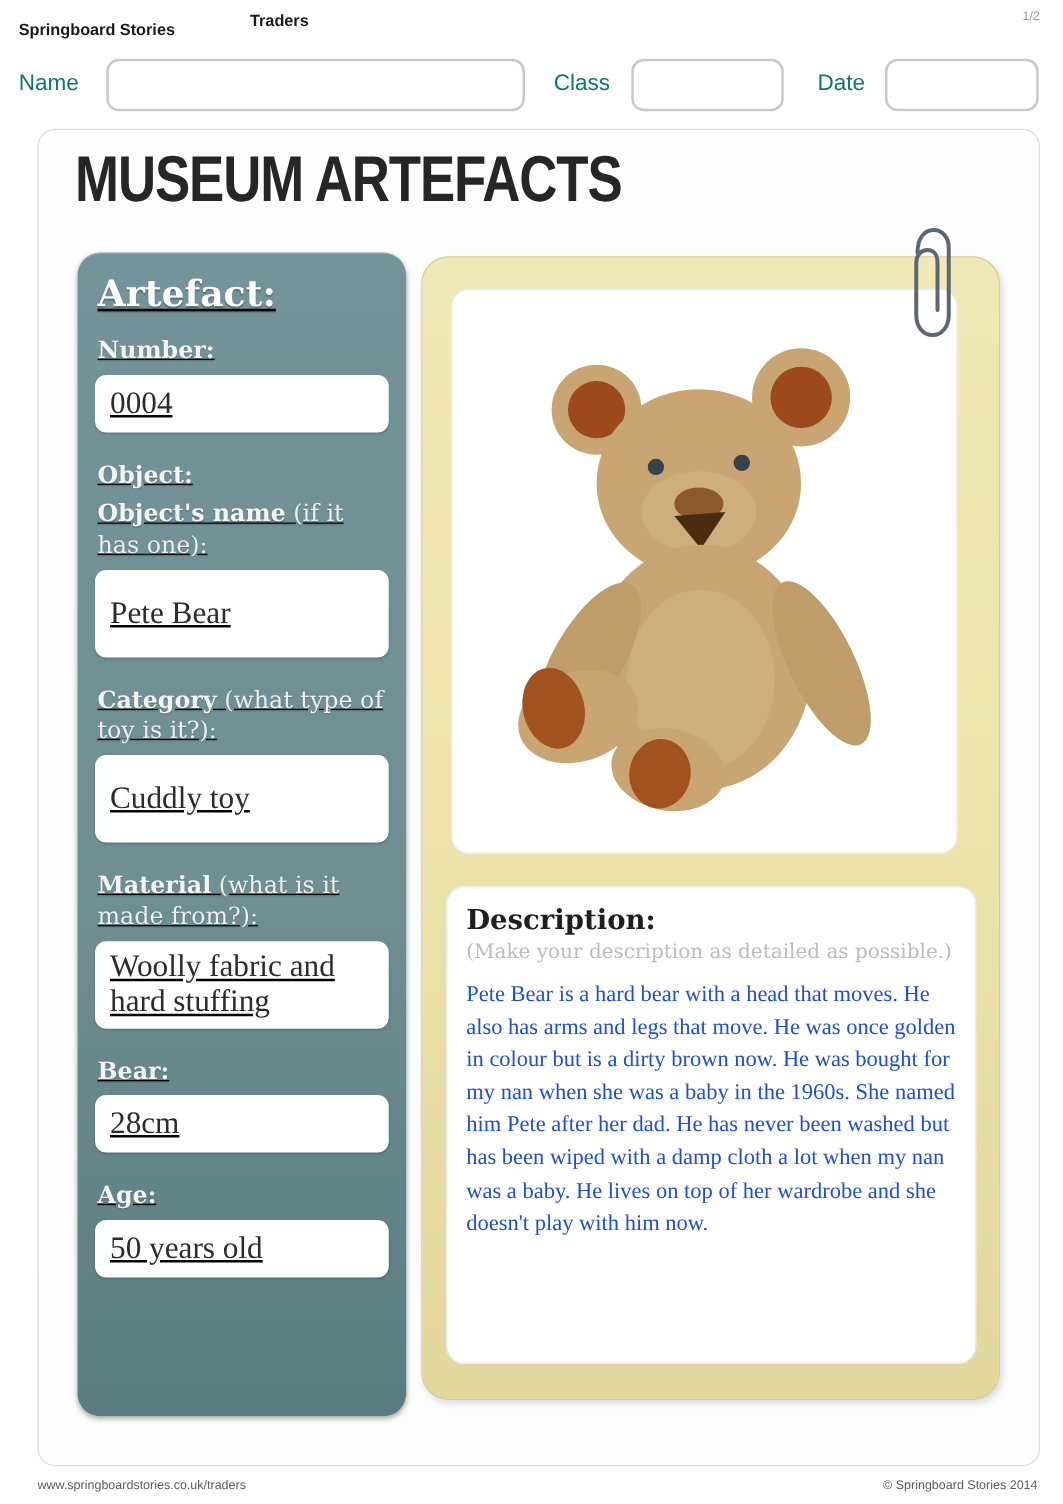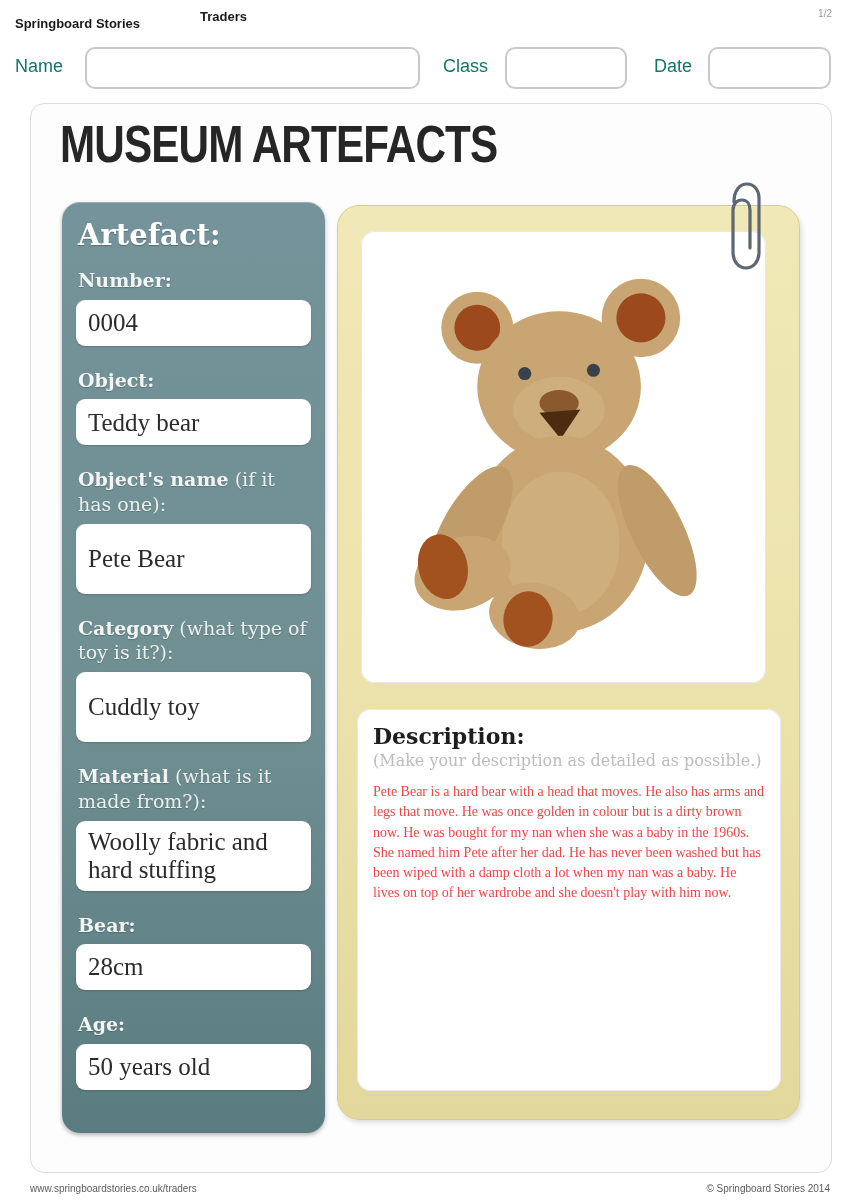--- a/index.html
+++ b/index.html
@@ -19,40 +19,40 @@
 
   
   .sheet { position:absolute; left:30px; top:103px; width:802px; height:1070px; background:#fdfdfd; border:1px solid #dcdcdc; border-radius:14px; }
 
   .big-title { position:absolute; left:60px; top:114px; font-size:48px; font-weight:900; color:#262626; letter-spacing:-1px; transform:scale(.88,1.08); transform-origin:left top; white-space:nowrap; font-family:"Liberation Sans", sans-serif; }
 
   
   .sidebar { position:absolute; left:62px; top:202px; width:263px; height:931px; border-radius:18px;
     background:linear-gradient(180deg,#74939a 0%, #6f8f92 55%, #5a7c80 100%);
     box-shadow:0 2px 4px rgba(0,0,0,.3), inset 0 1px 0 rgba(255,255,255,.28);
-    padding:14px 14px 7px 14px; }
+    padding:14px 14px 7px 14px;text-decoration:underline; }
   .sidebar h2 { font-family:"DejaVu Serif", serif; font-weight:bold; color:#fff; font-size:29px; margin:2px 0 16px 2px; text-shadow:0 1px 1px rgba(0,0,0,.25); }
   .afield { margin-bottom:4px; }
   .afield .lbl { font-family:"DejaVu Serif", serif; color:#f2f5f3; font-size:19px; line-height:1.3; margin:0 0 7px 2px; text-shadow:0 1px 1px rgba(0,0,0,.2); }
   .afield .lbl b { font-weight:bold; }
   .afield .lbl .suffix { font-weight:normal; opacity:.95; }
   .abox { background:#fff; border-radius:9px; min-height:46px; display:flex; align-items:center; padding:4px 12px; margin-bottom:22px; box-shadow:0 1px 2px rgba(0,0,0,.18); }
   .abox .hand { font-family:cursive; font-size:25px; color:#2b2b2b; line-height:1.1; }
   .afield.tall .abox { min-height:70px; }
   .afield.snug .abox { }
 
   
   .cream { position:absolute; left:337px; top:205px; width:463px; height:915px; border-radius:22px;
     background:linear-gradient(180deg,#f0e8b6 0%, #ece3ac 50%, #e2d89c 100%);
     border:1px solid #d8cd90; box-shadow:2px 3px 5px rgba(0,0,0,.12); }
   .photo-box { position:absolute; left:23px; top:25px; width:405px; height:452px; background:#fff; border-radius:14px; box-shadow:inset 0 0 0 1px #e8e8e8; display:flex; align-items:center; justify-content:center; }
   .desc-box { position:absolute; left:19px; top:503px; width:424px; height:382px; background:#fff; border-radius:14px; box-shadow:inset 0 0 0 1px #e9e9e9; padding:14px 16px; }
   .desc-box h3 { font-family:"DejaVu Serif", serif; font-size:22px; color:#1e1e1e; margin-bottom:2px; }
   .desc-hint { font-family:"DejaVu Serif", serif; font-size:16px; color:#bcbcbc; margin-bottom:12px; }
-  .desc-text { font-family:cursive; font-size:14px; line-height:1.45; color:#ef4444; }
+  .desc-text { font-family:cursive; font-size:18px; line-height:1.45; color:#1d4ed8; }
 
   .paperclip { position:absolute; left:722px; top:178px; z-index:5; }
 
   
   .foot-left { position:absolute; left:30px; top:1183px; font-size:10px; color:#5c5c5c; }
   .foot-right { position:absolute; right:20px; top:1183px; font-size:10px; color:#5c5c5c; }
 </style>
 </head>
 <body>
 
@@ -83,23 +83,20 @@
     <div id="afields">
   <div class="afield">
     <div class="lbl"><b>Number:</b> </div>
     <div class="abox">
       <span class="hand">0004</span>
     </div>
   </div>
 
   <div class="afield">
     <div class="lbl"><b>Object:</b> </div>
-    <div class="abox">
-      <span class="hand">Teddy bear</span>
-    </div>
   </div>
 
   <div class="afield tall">
     <div class="lbl"><b>Object's name</b> <span class="suffix">(if it has one):</span></div>
     <div class="abox">
       <span class="hand">Pete Bear</span>
     </div>
   </div>
 
   <div class="afield tall">

